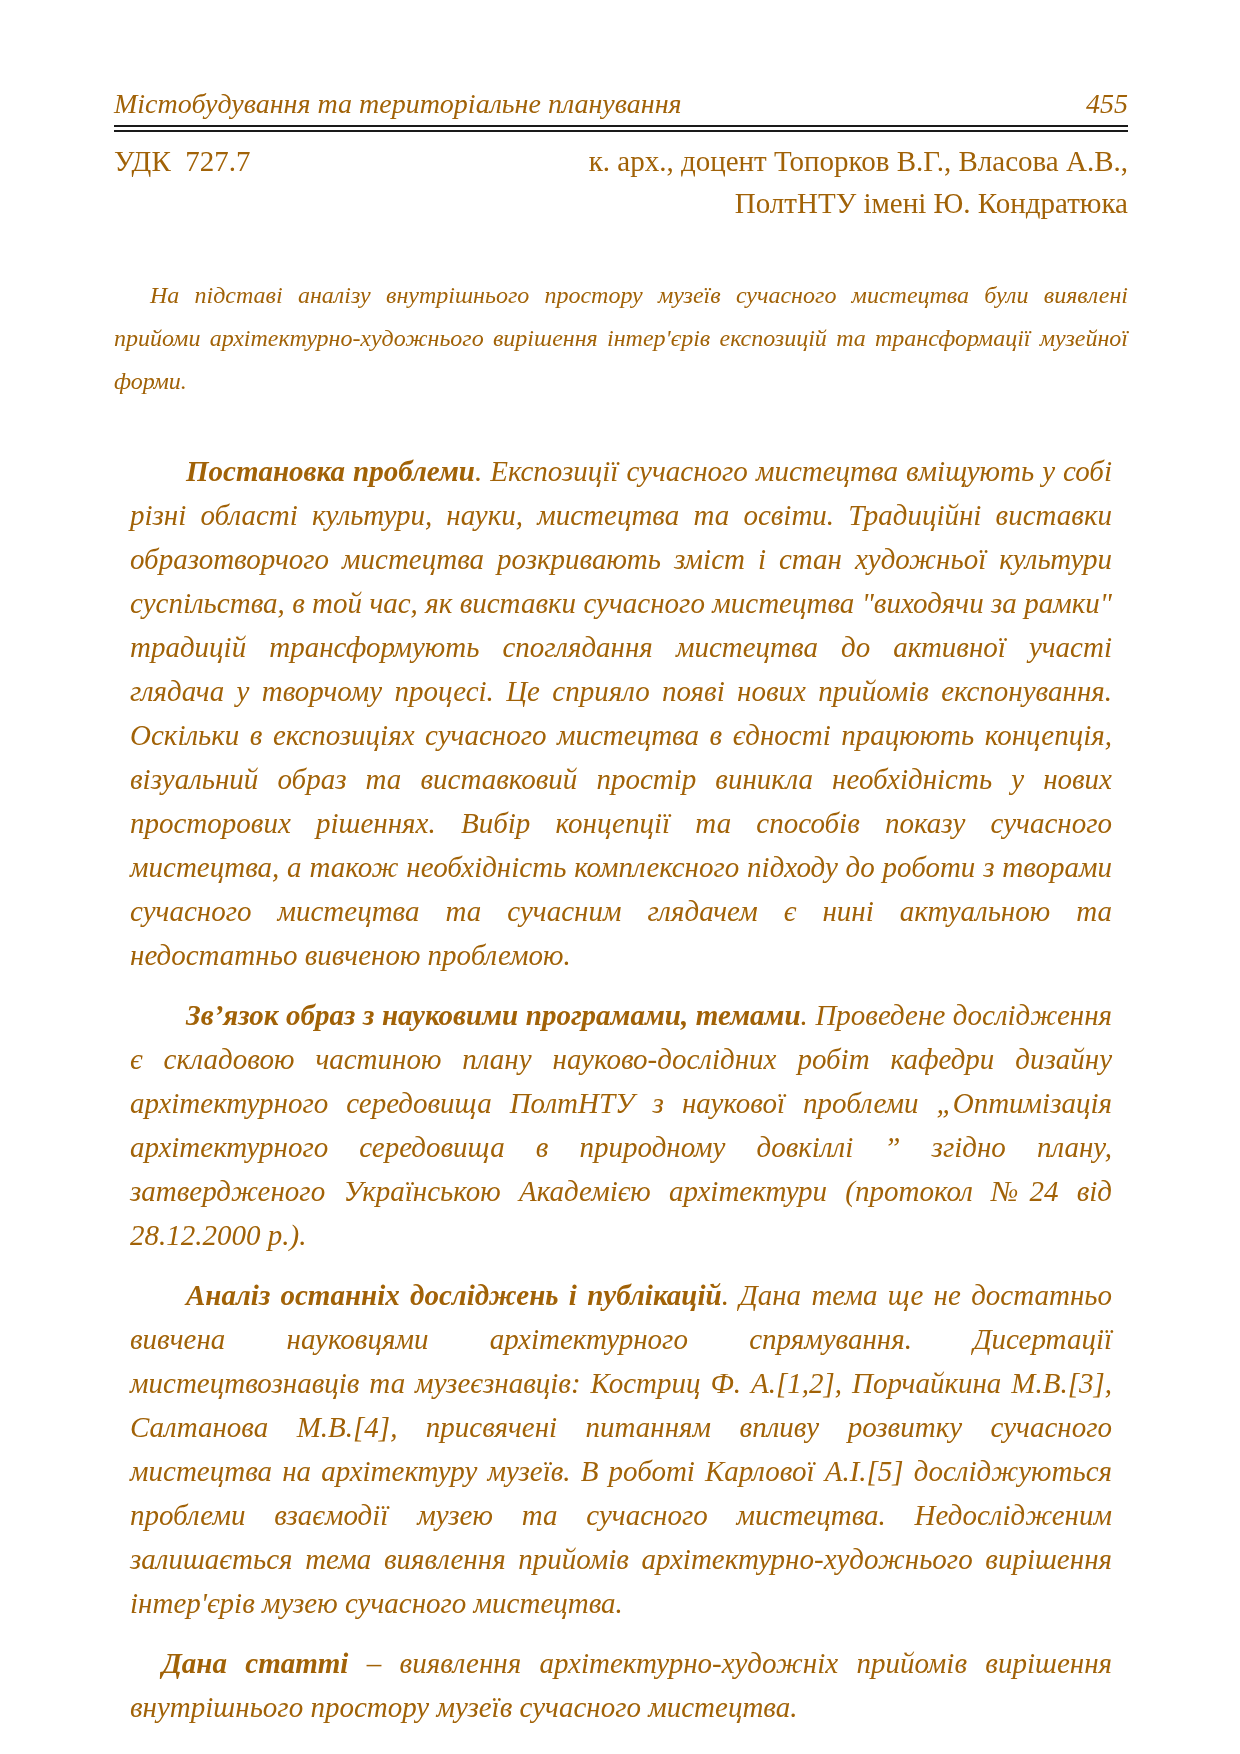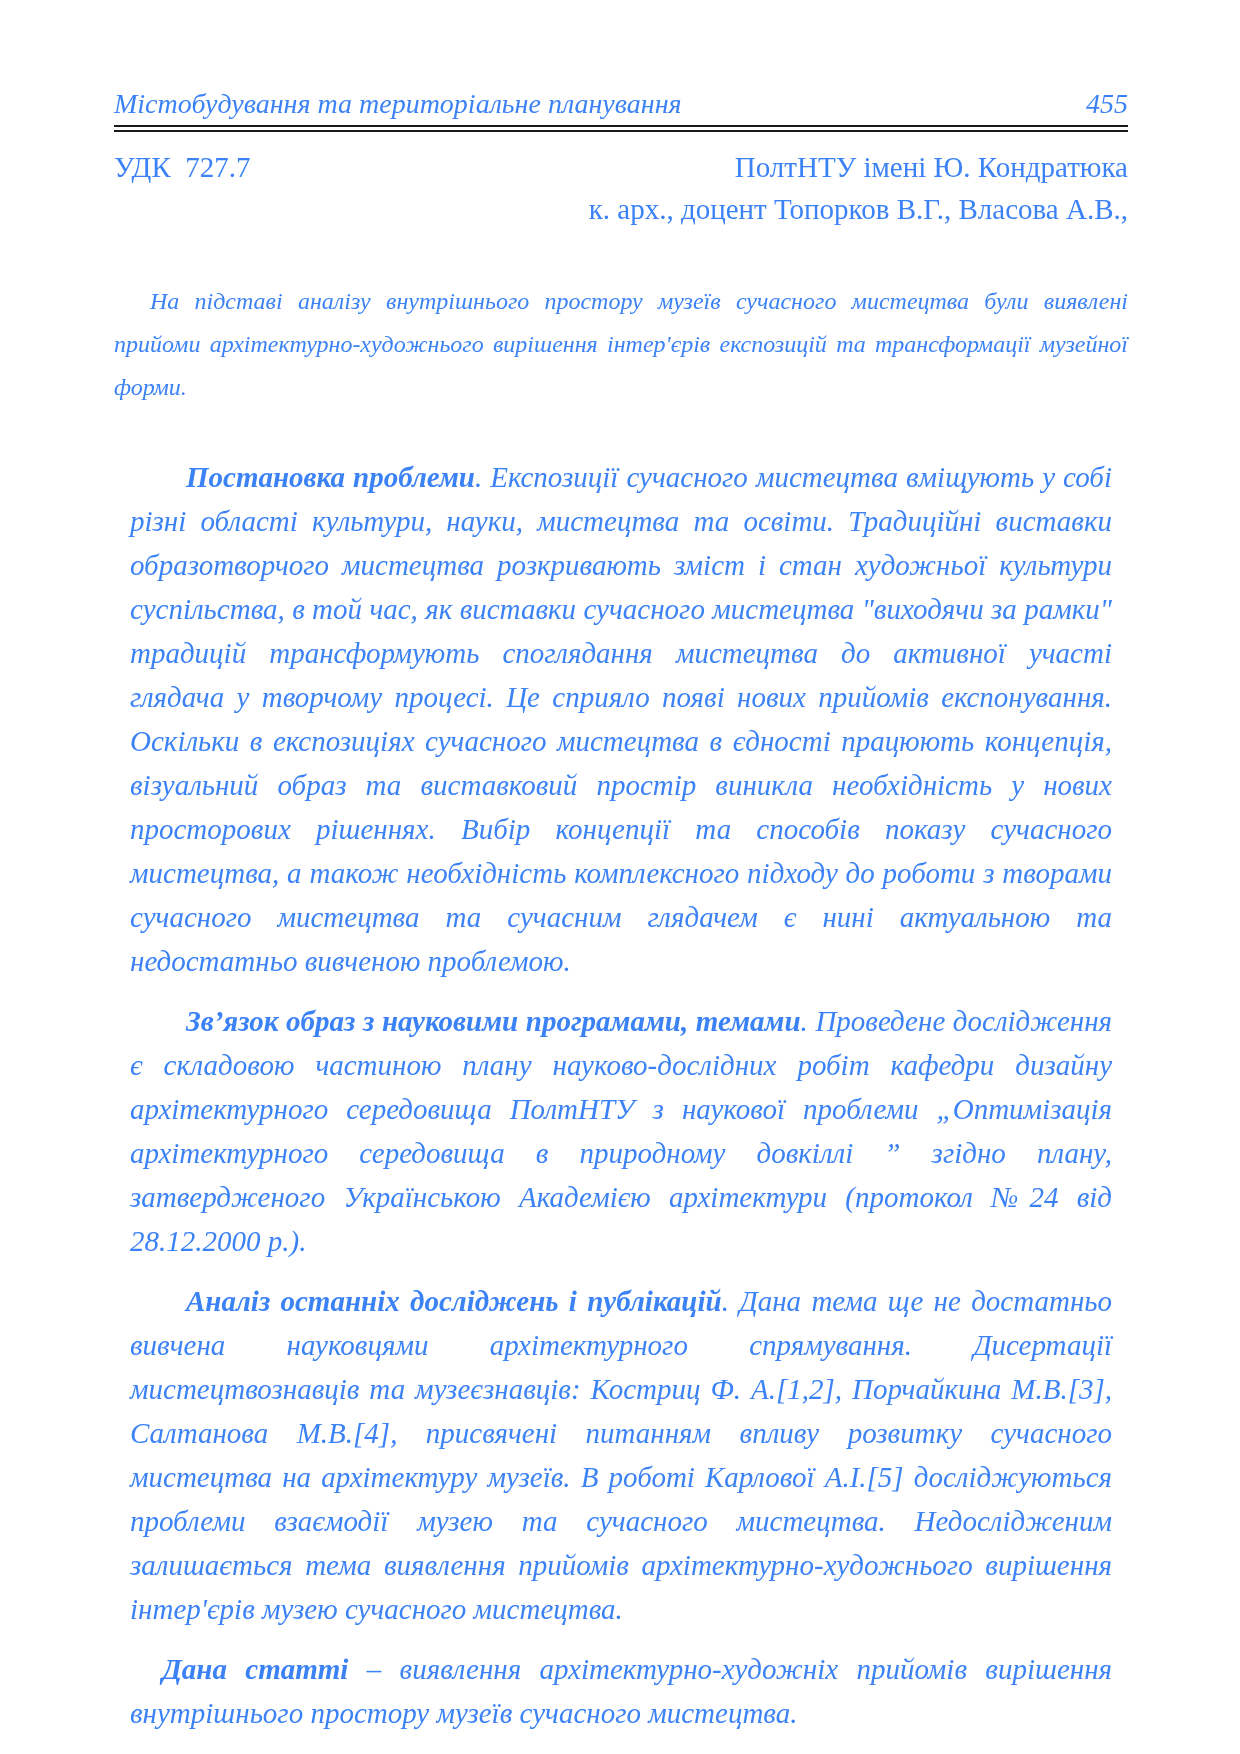--- a/index.html
+++ b/index.html
@@ -2,21 +2,21 @@
 <html><head>
 <meta charset="utf-8">
 <style>
   html, body { margin: 0; padding: 0; background: #e8e8e8; }
   .sheet {
     position: relative;
     width: 1240px;
     height: 1754px;
     margin: 0 auto;
     background: #ffffff;
-    color: #3b82f6;
+    color: #a16207;
     font-family: "Liberation Serif", "DejaVu Serif", serif;
     box-sizing: border-box;
     padding: 86px 112px 0 114px;
     overflow: hidden;
   }
   .running-head {
     display: flex;
     justify-content: space-between;
     align-items: baseline;
     font-style: italic;
@@ -26,21 +26,21 @@
   .head-rule {
     height: 3px;
     border-top: 2px solid #1a1a1a;
     border-bottom: 2px solid #1a1a1a;
     margin-top: 4px;
   }
   .udc-row {
     display: flex;
     justify-content: space-between;
     align-items: flex-start;
-    margin-top: 14px;
+    margin-top: 8px;
     font-size: 29px;
     line-height: 42px;
   }
   .udc { white-space: pre-wrap; }
   .authors { text-align: right; }
   .article-title {
     margin: 44px 0 0 0;
     text-align: center;
     font-size: 31px;
     font-weight: bold;
@@ -80,22 +80,22 @@
 
   <div class="running-head">
     <span>Містобудування та територіальне планування</span>
     <span>455</span>
   </div>
   <div class="head-rule"></div>
 
   <div class="udc-row">
     <span class="udc">УДК  727.7</span>
     <div class="authors">
+      <div>к. арх., доцент Топорков В.Г., Власова А.В.,</div>
       <div>ПолтНТУ імені Ю. Кондратюка</div>
-      <div>к. арх., доцент Топорков В.Г., Власова А.В.,</div>
     </div>
   </div>
 
 
   <p class="abstract">На підставі аналізу внутрішнього простору музеїв сучасного мистецтва були виявлені прийоми архітектурно-художнього вирішення інтер'єрів експозицій та трансформації музейної форми.</p>
 
   <div class="bodytext">
     <p><span class="lead">Постановка проблеми</span><span>.  Експозиції сучасного мистецтва вміщують у собі різні області культури, науки, мистецтва та освіти. Традиційні виставки образотворчого мистецтва розкривають  зміст і стан художньої культури суспільства, в той час, як виставки сучасного мистецтва "виходячи за рамки" традицій трансформують споглядання мистецтва до активної участі глядача у творчому процесі. Це сприяло появі нових прийомів експонування. Оскільки в експозиціях сучасного мистецтва  в єдності працюють концепція, візуальний образ та виставковий простір виникла необхідність у нових просторових рішеннях. Вибір концепції та способів показу сучасного мистецтва, а також необхідність комплексного підходу до роботи з творами сучасного мистецтва та сучасним глядачем є нині актуальною та недостатньо вивченою проблемою.</span></p>
     <p><span class="lead">Зв’язок образ з науковими програмами, темами</span><span>. Проведене дослідження є складовою частиною плану науково-дослідних робіт  кафедри дизайну архітектурного середовища ПолтНТУ з наукової проблеми „Оптимізація архітектурного середовища в природному довкіллі ” згідно плану, затвердженого Українською Академією архітектури (протокол №24 від 28.12.2000 р.).</span></p>
     <p><span class="lead">Аналіз останніх досліджень і публікацій</span><span>. Дана тема ще не достатньо вивчена науковцями архітектурного спрямування. Дисертації мистецтвознавців та музеєзнавців: Костриц Ф. А.[1,2], Порчайкина М.В.[3], Салтанова М.В.[4], присвячені питанням впливу розвитку сучасного мистецтва на архітектуру музеїв. В роботі Карлової А.І.[5] досліджуються проблеми взаємодії музею та сучасного мистецтва. Недослідженим залишається тема виявлення прийомів архітектурно-художнього вирішення інтер'єрів музею сучасного мистецтва.</span></p>

